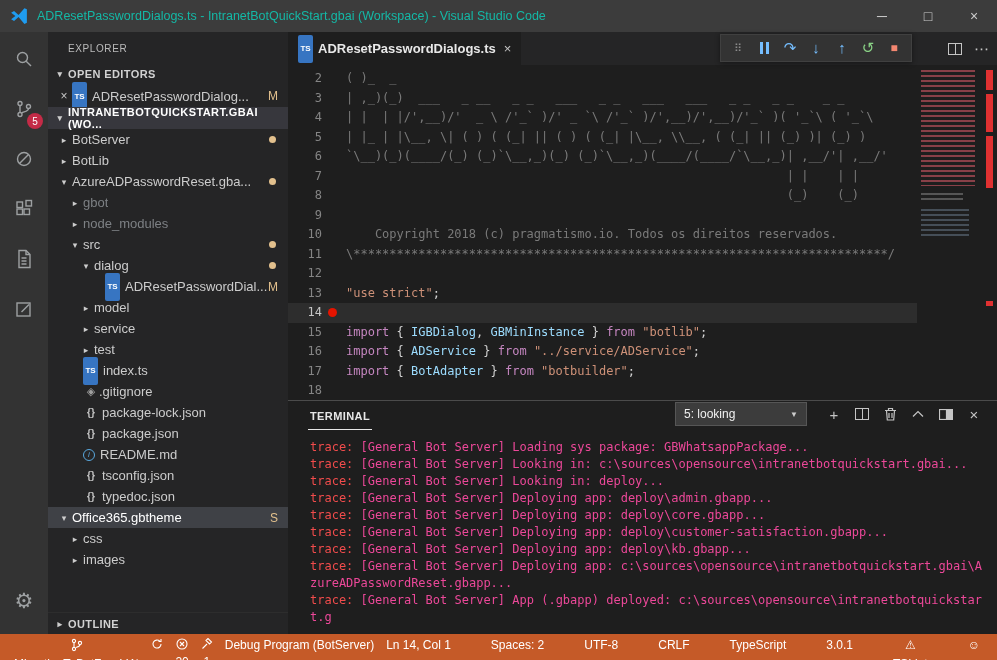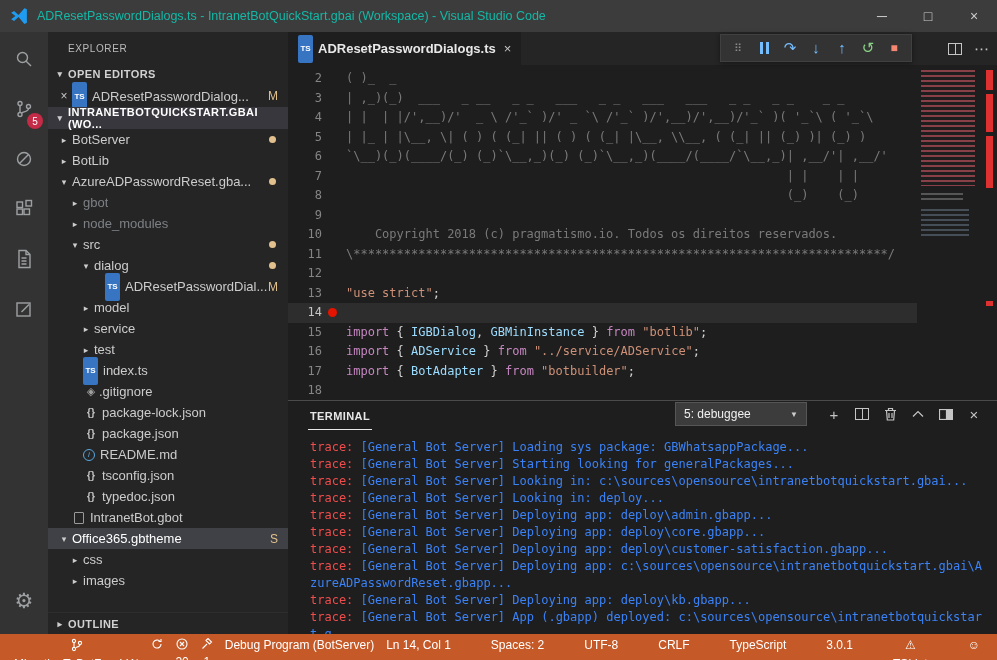--- a/index.html
+++ b/index.html
@@ -94,21 +94,21 @@
   .panel-h{height:33px;flex:none;display:flex;align-items:flex-start;padding-left:20px;}
   .panel-tab{color:#e7e7e7;font-size:11px;letter-spacing:.4px;font-weight:bold;padding:9px 2px 7px;border-bottom:1px solid #e7e7e7;}
   .panel-actions{margin-left:auto;display:flex;align-items:center;gap:2px;padding-right:10px;}
   .term-select{height:24px;min-width:132px;display:flex;align-items:center;justify-content:space-between;background:#3c3c3c;border:1px solid #565656;color:#f0f0f0;font-size:12px;padding:0 8px;margin-right:12px;}
   .dd-arrow{font-size:8px;color:#cccccc;margin-left:10px;}
   .pa{width:26px;height:26px;display:flex;align-items:center;justify-content:center;color:#c5c5c5;font-size:15px;}
   .pa svg{stroke:#c5c5c5;fill:none;stroke-width:1.2;}
   .terminal{flex:1;overflow:hidden;padding:5px 12px 0 22px;font-family:"DejaVu Sans Mono",monospace;font-size:12px;color:#cfcfcf;}
   .tline{white-space:pre-wrap;word-break:break-all;line-height:17px;}
   .tprefix{color:var(--errred,#f14c4c);}
-  .ttext{color:#3b82f6;}
+  .ttext{color:#ec4899;}
 
   
   .statusbar{height:26px;flex:none;background:var(--statusbar,#c55a28);display:flex;align-items:center;color:#ffffff;font-size:12px;padding:0 8px;}
   .sb-left,.sb-right{display:flex;align-items:center;height:100%;}
   .sb-right{margin-left:auto;gap:28px;}
   .sbi{display:flex;align-items:center;gap:5px;padding:4px 6px;height:26px;white-space:nowrap;flex-direction:column;}
   .sb-glyph{font-size:12px;}
   .sb-svg{display:flex;align-items:center;}
   .sb-svg svg{stroke:#ffffff;fill:none;stroke-width:1.1;}
 </style>
@@ -278,25 +278,20 @@
           <div class="trow" style="padding-left: 19px;">
             <span class="twisty"></span>
             <span class="json-ico">{}</span>
             <span class="tlabel">tsconfig.json</span>
           </div>
           <div class="trow" style="padding-left: 19px;">
             <span class="twisty"></span>
             <span class="json-ico">{}</span>
             <span class="tlabel">typedoc.json</span>
           </div>
-          <div class="trow" style="padding-left: 8px;">
-            <span class="twisty"></span>
-            <span class="file-ico"></span>
-            <span class="tlabel">IntranetBot.gbot</span>
-          </div>
           <div class="trow sel" style="padding-left: 8px;">
             <span class="twisty">▾</span>
             <span class="tlabel">Office365.gbtheme</span>
             <span class="tbadge">S</span>
           </div>
           <div class="trow" style="padding-left: 19px;">
             <span class="twisty">▸</span>
             <span class="tlabel">css</span>
           </div>
           <div class="trow" style="padding-left: 19px;">
@@ -422,21 +417,21 @@
             <i class="r3"></i>
             <i class="r4"></i>
           </div>
       </div>
 
       <div class="panel">
         <div class="panel-h">
           <span class="panel-tab">TERMINAL</span>
           <div class="panel-actions">
             <div class="term-select">
-              <span>5: debuggee</span>
+              <span>5: looking</span>
               <span class="dd-arrow">▼</span>
             </div>
             <span class="pa">+</span>
             <span class="pa">
                 <span class="split-ico"></span>
               </span>
             <span class="pa">
               <svg width="13" height="14" viewBox="0 0 13 14">
                   <path d="M1 3.5h11M4.5 3.5V1.5h4v2M2.5 3.5l.8 9.5h6.4l.8-9.5M5 6v5M8 6v5"></path>
                 </svg>
@@ -450,28 +445,27 @@
               <svg width="14" height="11" viewBox="0 0 14 11">
                   <rect x="0.5" y="0.5" width="13" height="10"></rect>
                   <rect x="7.5" y="1.5" width="5" height="8" fill="#c5c5c5"></rect>
                 </svg>
             </span>
             <span class="pa">×</span>
           </div>
         </div>
         <div class="terminal">
             <div class="tline"><span class="tprefix">trace:</span><span class="ttext"> [General Bot Server] Loading sys package: GBWhatsappPackage...</span></div>
-            <div class="tline"><span class="tprefix">trace:</span><span class="ttext"> [General Bot Server] Starting looking for generalPackages...</span></div>
             <div class="tline"><span class="tprefix">trace:</span><span class="ttext"> [General Bot Server] Looking in: c:\sources\opensource\intranetbotquickstart.gbai...</span></div>
             <div class="tline"><span class="tprefix">trace:</span><span class="ttext"> [General Bot Server] Looking in: deploy...</span></div>
             <div class="tline"><span class="tprefix">trace:</span><span class="ttext"> [General Bot Server] Deploying app: deploy\admin.gbapp...</span></div>
             <div class="tline"><span class="tprefix">trace:</span><span class="ttext"> [General Bot Server] Deploying app: deploy\core.gbapp...</span></div>
             <div class="tline"><span class="tprefix">trace:</span><span class="ttext"> [General Bot Server] Deploying app: deploy\customer-satisfaction.gbapp...</span></div>
+            <div class="tline"><span class="tprefix">trace:</span><span class="ttext"> [General Bot Server] Deploying app: deploy\kb.gbapp...</span></div>
             <div class="tline"><span class="tprefix">trace:</span><span class="ttext"> [General Bot Server] Deploying app: c:\sources\opensource\intranetbotquickstart.gbai\AzureADPasswordReset.gbapp...</span></div>
-            <div class="tline"><span class="tprefix">trace:</span><span class="ttext"> [General Bot Server] Deploying app: deploy\kb.gbapp...</span></div>
             <div class="tline"><span class="tprefix">trace:</span><span class="ttext"> [General Bot Server] App (.gbapp) deployed: c:\sources\opensource\intranetbotquickstart.g</span></div>
           </div>
       </div>
     </div>
   </div>
 
   <div class="statusbar">
     <div class="sb-left">
       <div class="sbi">
         <span class="sb-svg">

